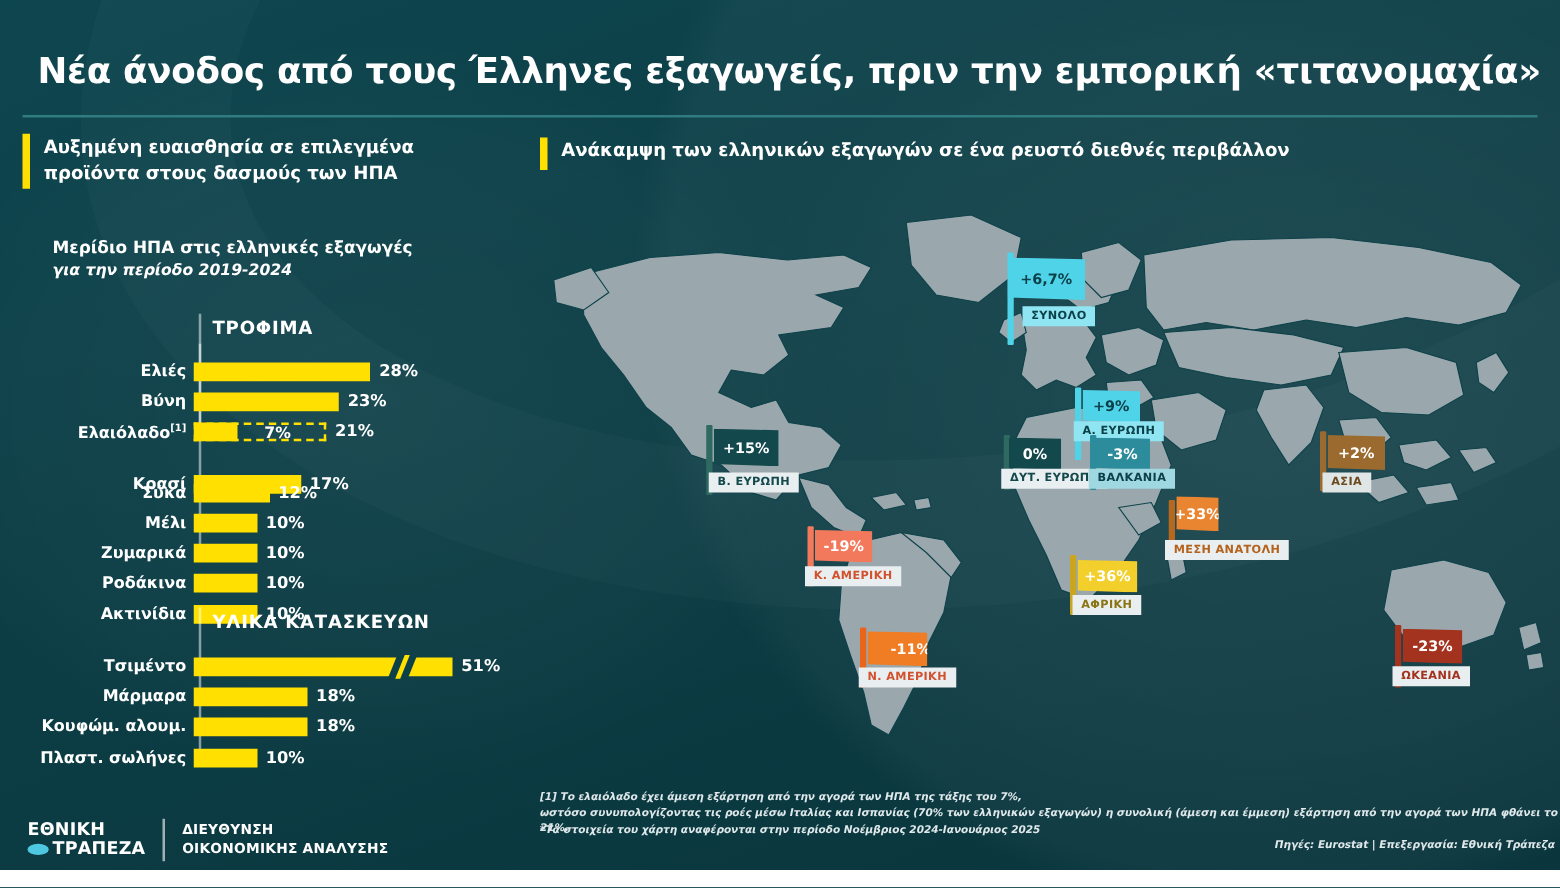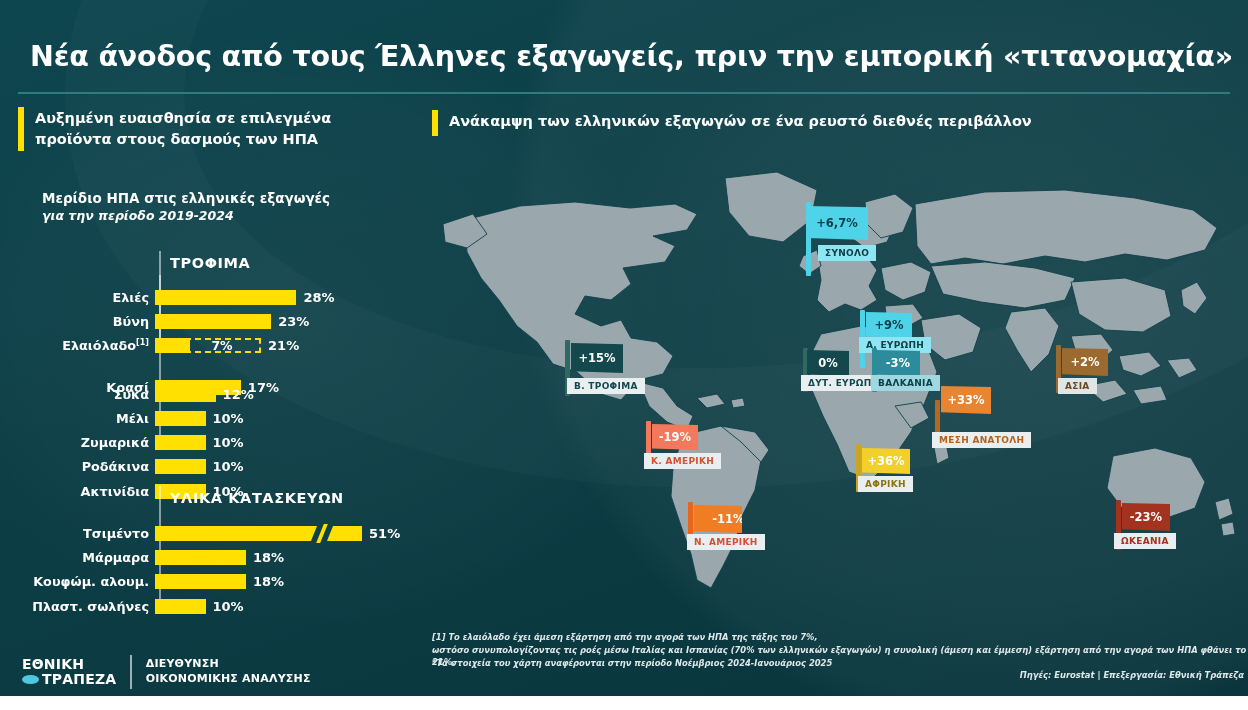--- a/index.html
+++ b/index.html
@@ -355,21 +355,21 @@
     </svg>
     <div id="flag-layer">
         <div class="flag" style="left: 0px; top: 0px;">
           <div class="pole" style="left: 381px; top: 52px; height: 74px; background: rgb(79, 211, 232);"></div>
           <div class="banner" style="left: 381px; top: 56px; width: 62px; height: 34px; background: rgb(79, 211, 232); color: rgb(13, 65, 73);">+6,7%</div>
           <div class="flag-name" style="left: 393px; top: 95px; background: rgb(143, 229, 242); color: rgb(13, 65, 73);">ΣΥΝΟΛΟ</div>
         </div>
         <div class="flag" style="left: 0px; top: 0px;">
           <div class="pole" style="left: 140px; top: 190px; height: 56px; background: rgb(47, 106, 98);"></div>
           <div class="banner" style="left: 146px; top: 193px; width: 52px; height: 30px; background: rgb(19, 72, 76); color: rgb(255, 255, 255);">+15%</div>
-          <div class="flag-name" style="left: 142px; top: 228px; background: rgb(233, 238, 240); color: rgb(19, 72, 76);">Β. ΤΡΟΦΙΜΑ</div>
+          <div class="flag-name" style="left: 142px; top: 228px; background: rgb(233, 238, 240); color: rgb(19, 72, 76);">Β. ΕΥΡΩΠΗ</div>
         </div>
         <div class="flag" style="left: 0px; top: 0px;">
           <div class="pole" style="left: 435px; top: 160px; height: 58px; background: rgb(79, 211, 232);"></div>
           <div class="banner" style="left: 441px; top: 162px; width: 46px; height: 26px; background: rgb(79, 211, 232); color: rgb(13, 65, 73);">+9%</div>
           <div class="flag-name" style="left: 434px; top: 187px; background: rgb(143, 229, 242); color: rgb(13, 65, 73);">Α. ΕΥΡΩΠΗ</div>
         </div>
         <div class="flag" style="left: 0px; top: 0px;">
           <div class="pole" style="left: 378px; top: 198px; height: 44px; background: rgb(47, 106, 98);"></div>
           <div class="banner" style="left: 382px; top: 200px; width: 42px; height: 26px; background: rgb(19, 72, 76); color: rgb(255, 255, 255);">0%</div>
           <div class="flag-name" style="left: 376px; top: 225px; background: rgb(233, 238, 240); color: rgb(19, 72, 76);">ΔΥΤ. ΕΥΡΩΠΗ</div>
@@ -379,21 +379,21 @@
           <div class="banner" style="left: 451px; top: 200px; width: 44px; height: 26px; background: rgb(44, 140, 156); color: rgb(255, 255, 255);">-3%</div>
           <div class="flag-name" style="left: 446px; top: 225px; background: rgb(159, 216, 224); color: rgb(13, 65, 73);">ΒΑΛΚΑΝΙΑ</div>
         </div>
         <div class="flag" style="left: 0px; top: 0px;">
           <div class="pole" style="left: 631px; top: 195px; height: 48px; background: rgb(155, 106, 47);"></div>
           <div class="banner" style="left: 637px; top: 198px; width: 46px; height: 28px; background: rgb(155, 106, 47); color: rgb(255, 255, 255);">+2%</div>
           <div class="flag-name" style="left: 633px; top: 228px; background: rgb(224, 229, 230); color: rgb(107, 74, 32);">ΑΣΙΑ</div>
         </div>
         <div class="flag" style="left: 0px; top: 0px;">
           <div class="pole" style="left: 510px; top: 250px; height: 46px; background: rgb(182, 104, 31);"></div>
-          <div class="banner" style="left: 516px; top: 236px; width: 50px; height: 28px; background: rgb(233, 133, 48); color: rgb(255, 255, 255);">+33%</div>
+          <div class="banner" style="left: 516px; top: 247px; width: 34px; height: 28px; background: rgb(233, 133, 48); color: rgb(255, 255, 255);">+33%</div>
           <div class="flag-name" style="left: 507px; top: 282px; background: rgb(233, 238, 240); color: rgb(180, 98, 28);">ΜΕΣΗ ΑΝΑΤΟΛΗ</div>
         </div>
         <div class="flag" style="left: 0px; top: 0px;">
           <div class="pole" style="left: 431px; top: 294px; height: 48px; background: rgb(201, 165, 32);"></div>
           <div class="banner" style="left: 437px; top: 298px; width: 48px; height: 26px; background: rgb(242, 207, 42); color: rgb(255, 255, 255);">+36%</div>
           <div class="flag-name" style="left: 433px; top: 326px; background: rgb(233, 238, 240); color: rgb(138, 116, 19);">ΑΦΡΙΚΗ</div>
         </div>
         <div class="flag" style="left: 0px; top: 0px;">
           <div class="pole" style="left: 221px; top: 271px; height: 48px; background: rgb(242, 121, 92);"></div>
           <div class="banner" style="left: 227px; top: 274px; width: 46px; height: 26px; background: rgb(242, 121, 92); color: rgb(255, 255, 255);">-19%</div>

